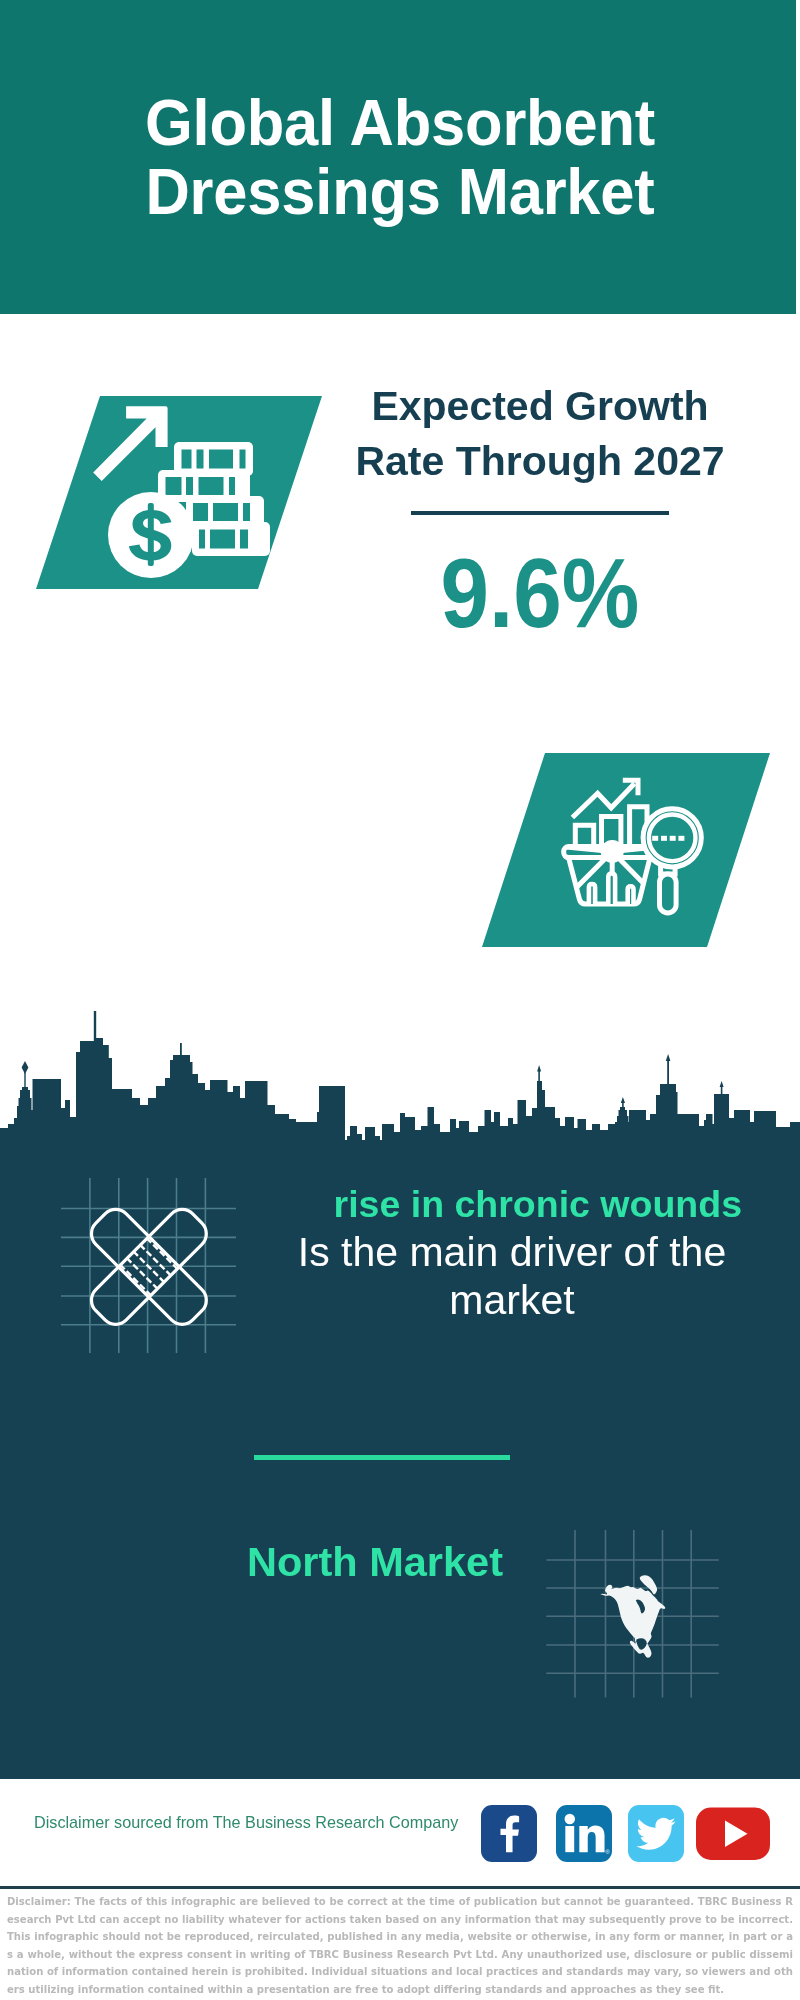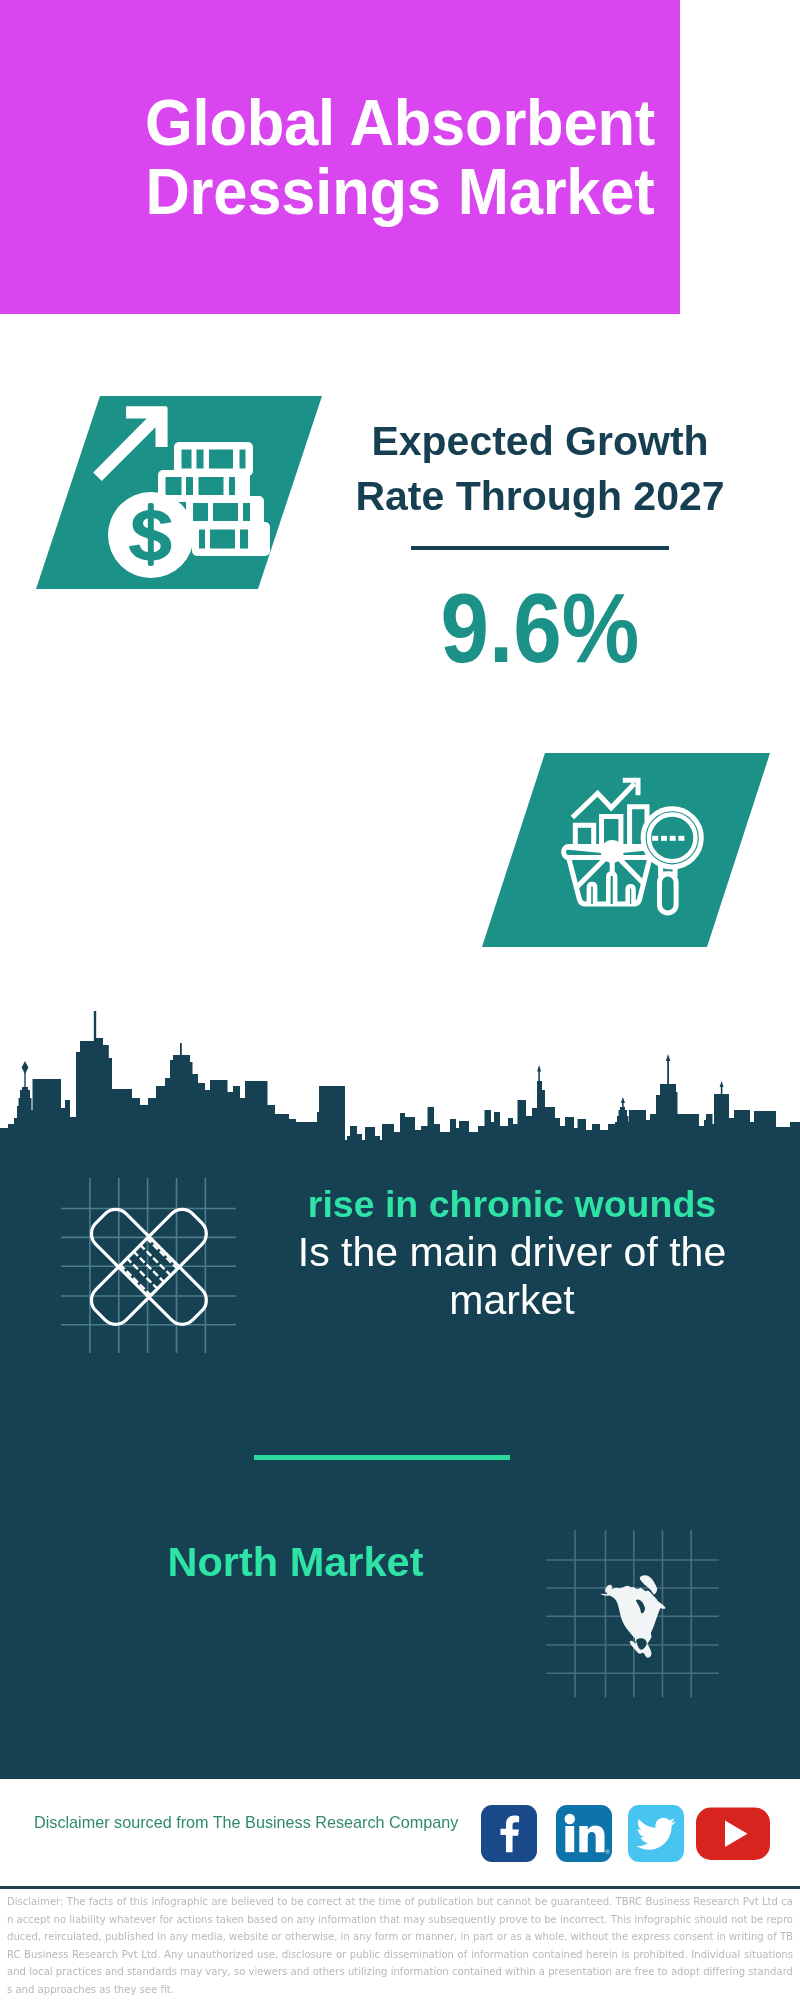--- a/index.html
+++ b/index.html
@@ -1,57 +1,57 @@
 <!DOCTYPE html>
 <html><head>
 <meta charset="utf-8">
 <style>
   html,body{margin:0;padding:0;}
   body{width:800px;height:2000px;background:#ffffff;
        font-family:"Liberation Sans",sans-serif;overflow:hidden;}
   .page{position:relative;width:800px;height:2000px;background:#fff;}
 
   
-  .header{position:absolute;left:0;top:0;width:680px;height:314px;
-          background:#d946ef;}
+  .header{position:absolute;left:0;top:0;width:796px;height:314px;
+          background:#0f766e;}
   .header-title{position:absolute;left:90px;top:89px;color:#ffffff;font-weight:bold;font-size:64px;line-height:69px;
                 text-align:center;letter-spacing:-0.2px;width:620px;margin:0;
                 transform:scaleX(0.96);}
   .para{position:absolute;}
   .para svg{display:block;}
-  .stat-text{position:absolute;text-align:center;margin-top:35px;}
+  .stat-text{position:absolute;text-align:center;}
   .stat-label{color:#173f52;font-weight:bold;font-size:41px;line-height:1.33;
               letter-spacing:0px;}
   .stat-rule{height:4px;background:#173f52;margin:23px auto 0 auto;}
   .stat-value{color:#1b9187;font-weight:bold;line-height:1.0;
               letter-spacing:0px;white-space:nowrap;}
 
   
   .dark{position:absolute;left:0;top:1140px;width:800px;height:639px;
         background:#164153;}
   .skyline{position:absolute;left:0;top:1008px;width:800px;height:140px;display:block;z-index:2;}
 
   .hl{position:absolute;}
   .hl-text{position:absolute;text-align:center;color:#ffffff;
            font-size:41px;line-height:48px;font-weight:normal;}
-  .hl-accent{color:#2ee3a5;font-weight:bold;display:block;font-size:37.5px;line-height:47px;}
+  .hl-accent{color:#2ee3a5;font-weight:bold;display:block;font-size:37.5px;line-height:47px;text-align:right;}
   .divider{position:absolute;height:5px;background:#2ad99c;}
 
   
   .footer{position:absolute;left:0;top:1779px;width:800px;height:109px;background:#fff;}
   .src{position:absolute;color:#2f8a6d;font-size:16.2px;line-height:17.3px;
        letter-spacing:0px;}
   .social{position:absolute;}
   .sbtn{position:absolute;width:56px;height:57px;border-radius:11px;display:flex;
         align-items:center;justify-content:center;}
   .footrule{position:absolute;left:0;top:1886px;width:800px;height:3px;background:#21404e;}
   .disc{position:absolute;left:7px;top:1893px;width:786px;color:#b9b9b9;
         font-family:"DejaVu Sans Condensed","DejaVu Sans",sans-serif;
         font-size:11.2px;line-height:17.5px;text-align:justify;
-        word-break:break-all;hyphens:none;}
+        word-break:break-all;hyphens:none;font-weight:bold;}
 </style>
 </head>
 <body>
 
 <div class="page">
 
   <div class="header">
     <h1 class="header-title">Global Absorbent Dressings Market</h1>
   </div>
 

